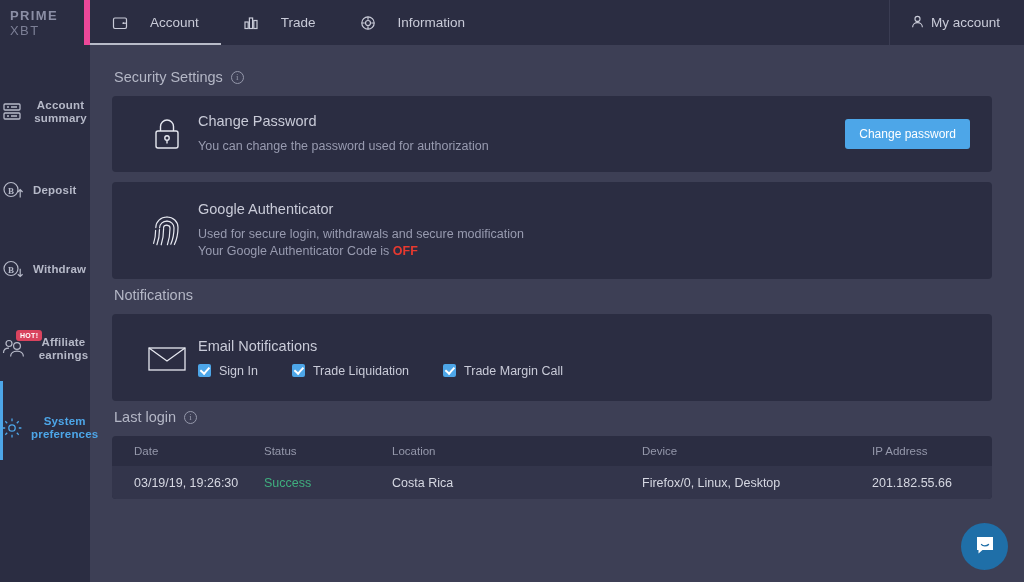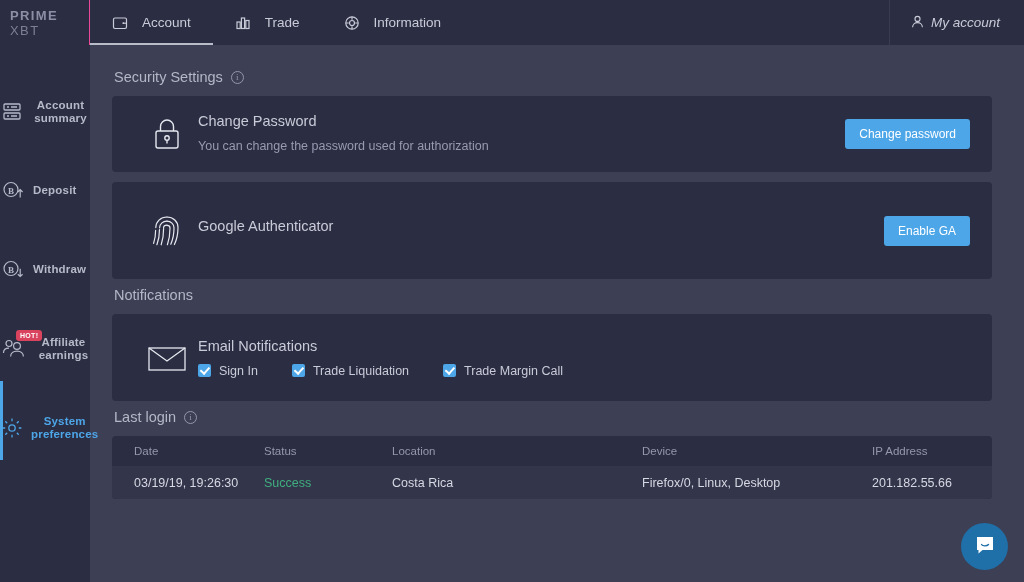--- a/index.html
+++ b/index.html
@@ -27,21 +27,21 @@
     background: #2b2d42;
     display: flex;
     align-items: stretch;
   }
 
   .logo-box {
     width: 90px;
     display: flex;
     align-items: center;
     padding-left: 10px;
-    border-right: 1px solid #ec4899;
+    border-right: 6px solid #ec4899;
     height: 45px;
   }
   .logo-text {
     font-size: 13px;
     letter-spacing: 1.4px;
     color: #8c8fa6;
     font-weight: bold;
   }
   .logo-text .light {
     font-weight: normal;
@@ -49,21 +49,21 @@
   }
 
   .nav {
     display: flex;
     align-items: stretch;
     flex: 1;
   }
   .nav-item {
     display: flex;
     align-items: center;
-    gap: 14px;
+    gap: 22px;
     padding: 0 22px;
     height: 45px;
     color: #c9cbd8;
     font-size: 13.5px;
     cursor: pointer;
     position: relative;
   }
   .nav-item.active::after {
     content: "";
     position: absolute;
@@ -76,21 +76,20 @@
   .my-account {
     display: flex;
     align-items: center;
     gap: 6px;
     padding: 0 24px 0 20px;
     height: 45px;
     border-left: 1px solid #3a3c52;
     color: #c9cbd8;
     font-size: 13.5px;
     cursor: pointer;
-    font-style: italic;
   }
 
   
   .sidebar {
     position: absolute;
     top: 45px; left: 0;
     width: 90px;
     height: 537px;
     background: #2b2d42;
     padding-top: 20px;
@@ -443,22 +442,25 @@
         <path d="M16.6 18.8c0-1.6 1.4-2.6 3.4-2.6"></path>
         <path d="M16.6 19.6c0 5.9-.8 11.4-2.4 16.2"></path>
         <path d="M12.6 18.8c0-3.6 3-6.6 7.4-6.6"></path>
         <path d="M12.5 20.5c0 5.4-.9 10.8-2.6 15.2"></path>
         <path d="M8.8 18.6C8.8 12.7 13.6 8 20 8"></path>
         <path d="M8.6 21.4c0 4.6-.7 9-2 13"></path>
       </svg>
     </div>
     <div class="card-body">
       <div class="card-title">Google Authenticator</div>
-    </div>
-    <button class="btn">Enable GA</button>
+      <div class="card-desc">
+        <div>Used for secure login, withdrawals and secure modification</div>
+        <div><span>Your Google Authenticator Code is </span><span class="red">OFF</span></div>
+      </div>
+    </div>
   </div>
 
   <div class="section-title">
     <span>Notifications</span>
   </div>
 
   <div class="card" id="card-email">
     <div class="card-icon">
       <svg width="42" height="32" viewBox="0 0 42 32" fill="none" stroke="#e6e8f0" stroke-width="1.3">
         <rect x="3" y="6" width="36" height="22"></rect>

